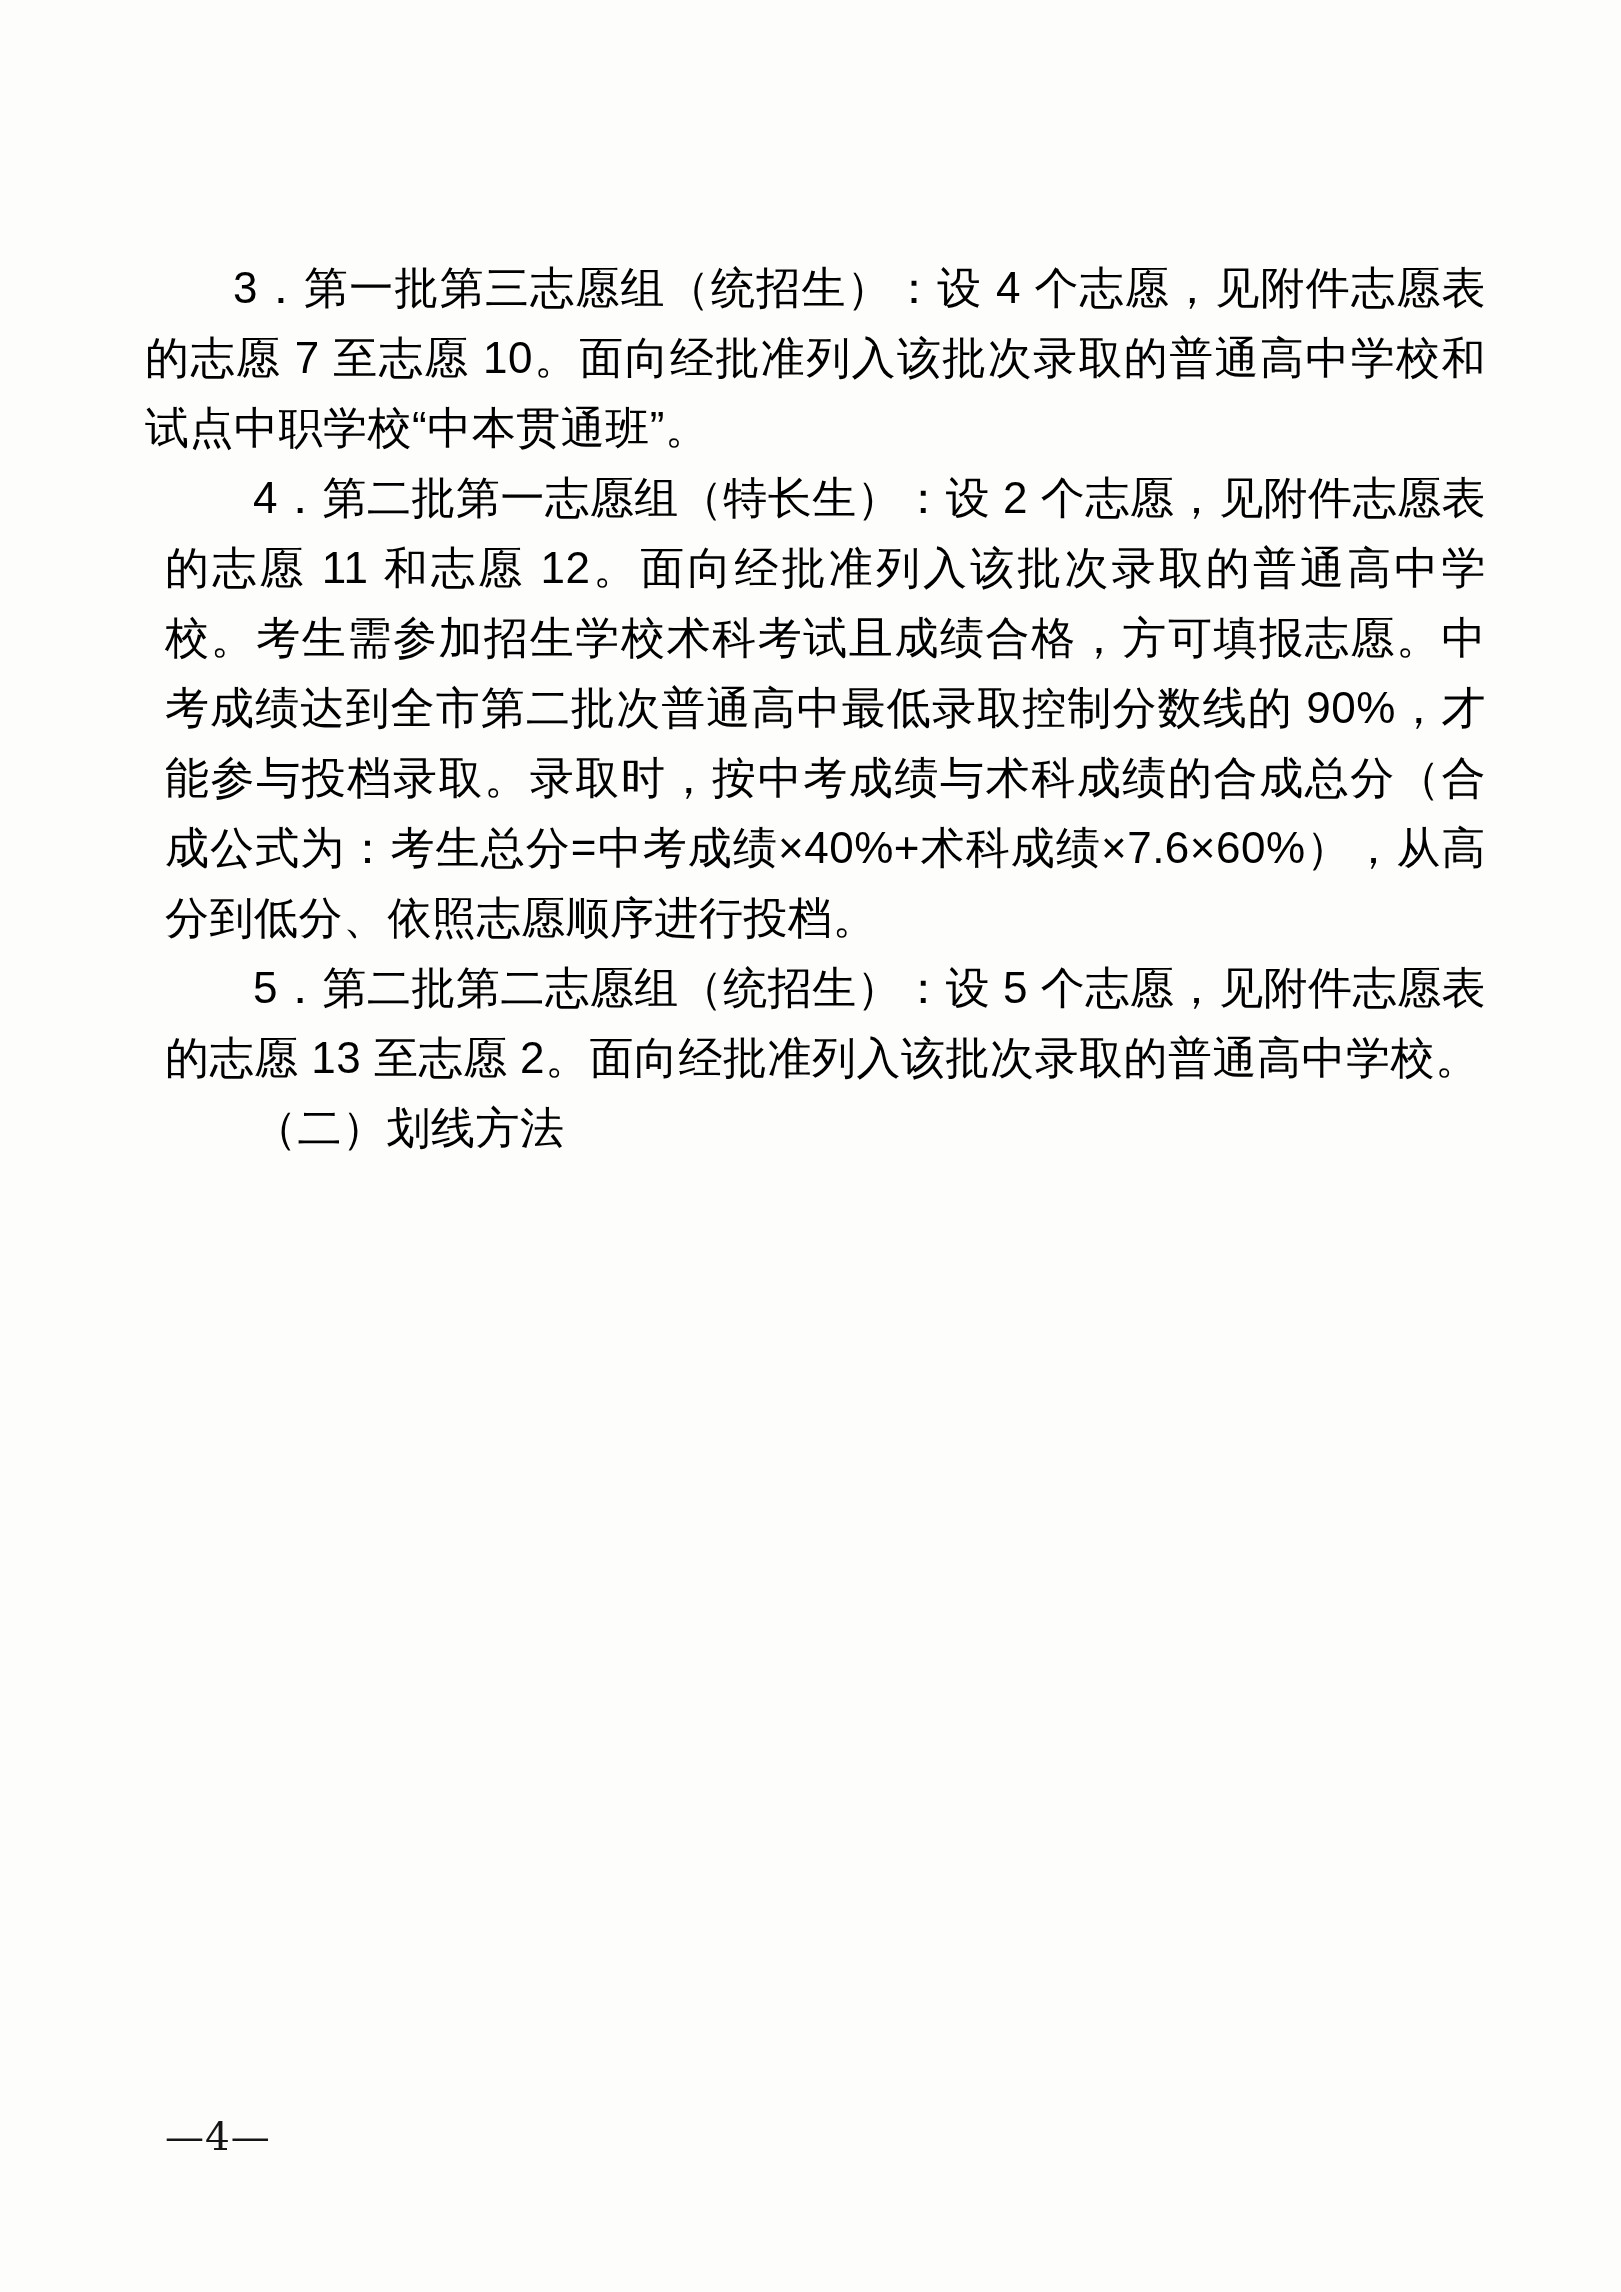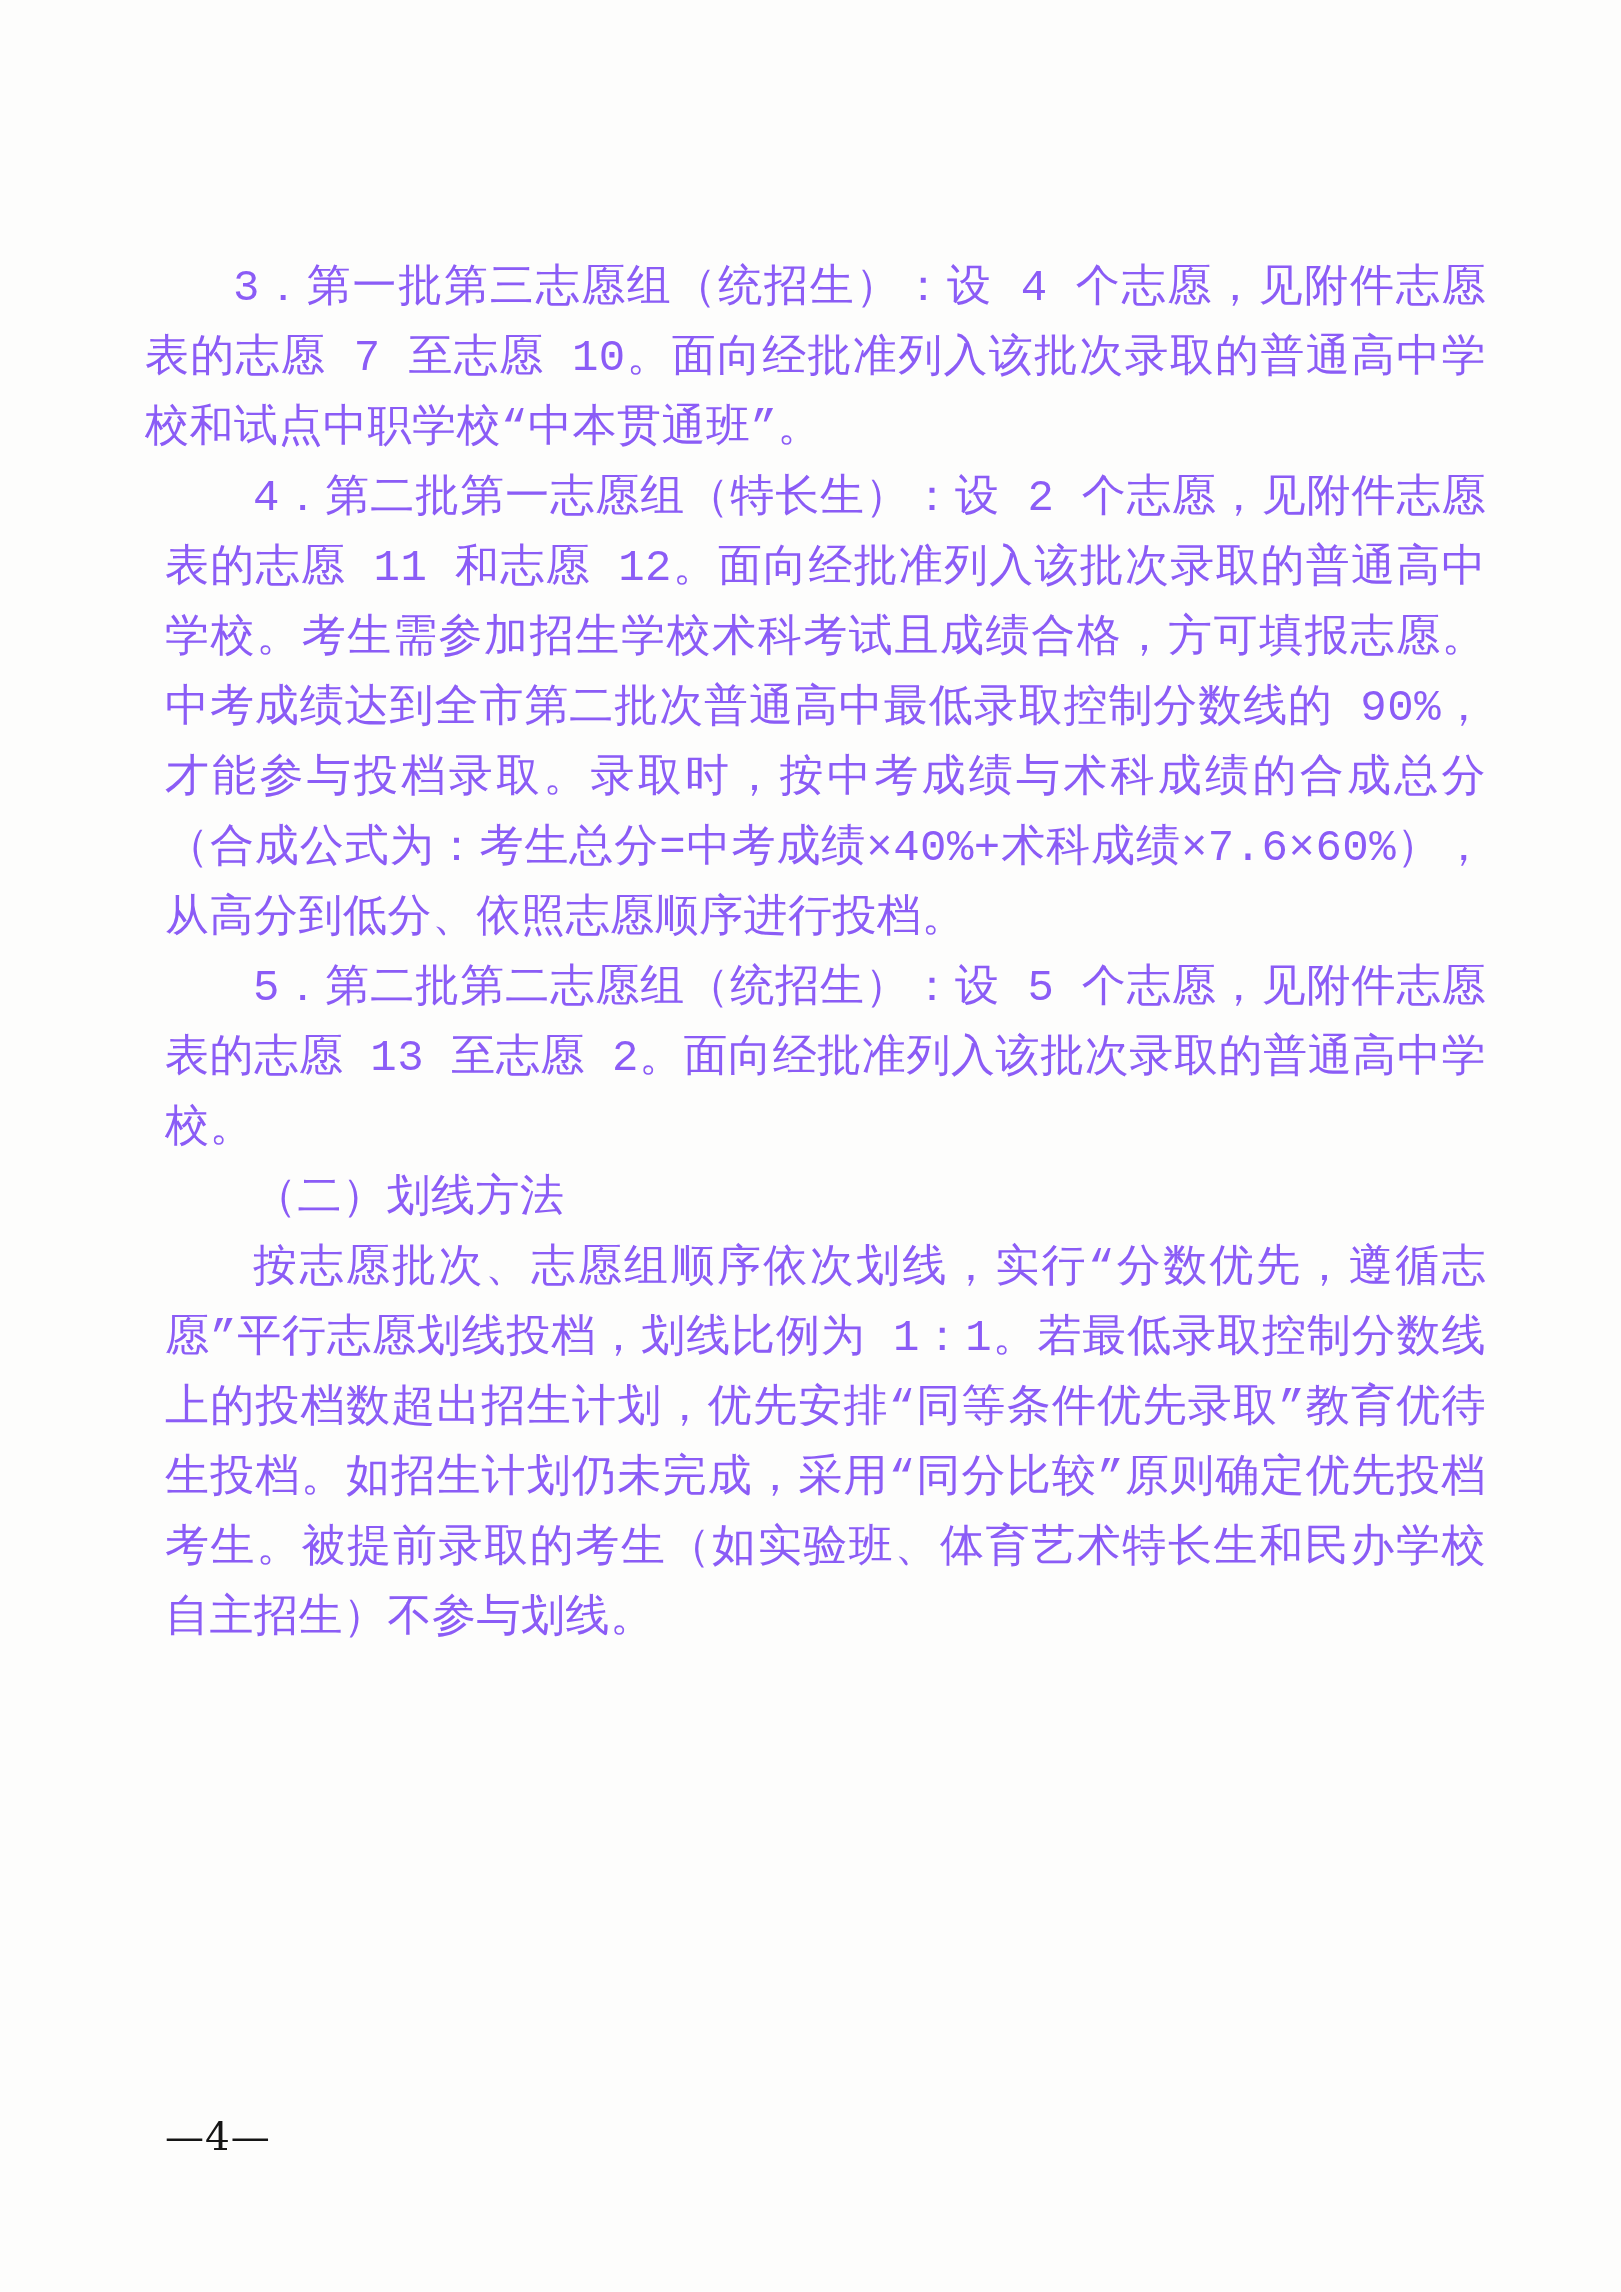--- a/index.html
+++ b/index.html
@@ -40,23 +40,23 @@
   }
 
   .para {
     font-size: 44px;
     line-height: 70px;
     text-align: justify;
     text-justify: inter-character;
     text-align-last: left;
     letter-spacing: 0.5px;
     margin: 0 0 0 0;
-    font-family: Liberation Mono, monospace;
+    font-family: Liberation Sans, sans-serif;
     font-weight: 400;
-    color: #8b5cf6;
+    color: #000000;
     word-break: break-all;
     text-indent: 2em;
     -webkit-font-smoothing: none;
   }
 
   .para + .para {
     margin-top: 0px;
     margin-left: 20px;
   }
 
@@ -91,21 +91,20 @@
 
     <p class="para">3．第一批第三志愿组（统招生）：设 4 个志愿，见附件志愿表的志愿 7 至志愿 10。面向经批准列入该批次录取的普通高中学校和试点中职学校“中本贯通班”。</p>
 
     <p class="para">4．第二批第一志愿组（特长生）：设 2 个志愿，见附件志愿表的志愿 11 和志愿 12。面向经批准列入该批次录取的普通高中学校。考生需参加招生学校术科考试且成绩合格，方可填报志愿。中考成绩达到全市第二批次普通高中最低录取控制分数线的 90%，才能参与投档录取。录取时，按中考成绩与术科成绩的合成总分（合成公式为：考生总分=中考成绩×40%+术科成绩×7.6×60%），从高分到低分、依照志愿顺序进行投档。</p>
 
     <p class="para">5．第二批第二志愿组（统招生）：设 5 个志愿，见附件志愿表的志愿 13 至志愿 2。面向经批准列入该批次录取的普通高中学校。</p>
 
 
     <p class="para heading">（二）划线方法</p>
 
-    <p class="para">按志愿批次、志愿组顺序依次划线，实行“分数优先，遵循志愿”平行志愿划线投档，划线比例为 1：1。若最低录取控制分数线上的投档数超出招生计划，优先安排“同等条件优先录取”教育优待生投档。如招生计划仍未完成，采用“同分比较”原则确定优先投档考生。被提前录取的考生（如实验班、体育艺术特长生和民办学校自主招生）不参与划线。</p>
 
   </div>
 
   <div class="footer">
     <span class="page-number">—4—</span>
   </div>
 </div>
 
 
 </body></html>

